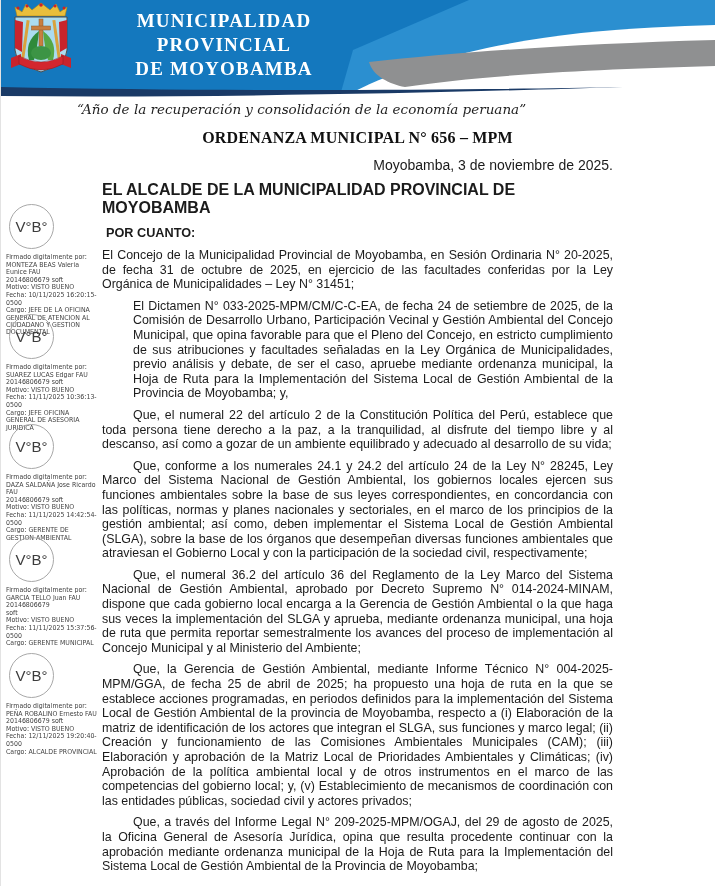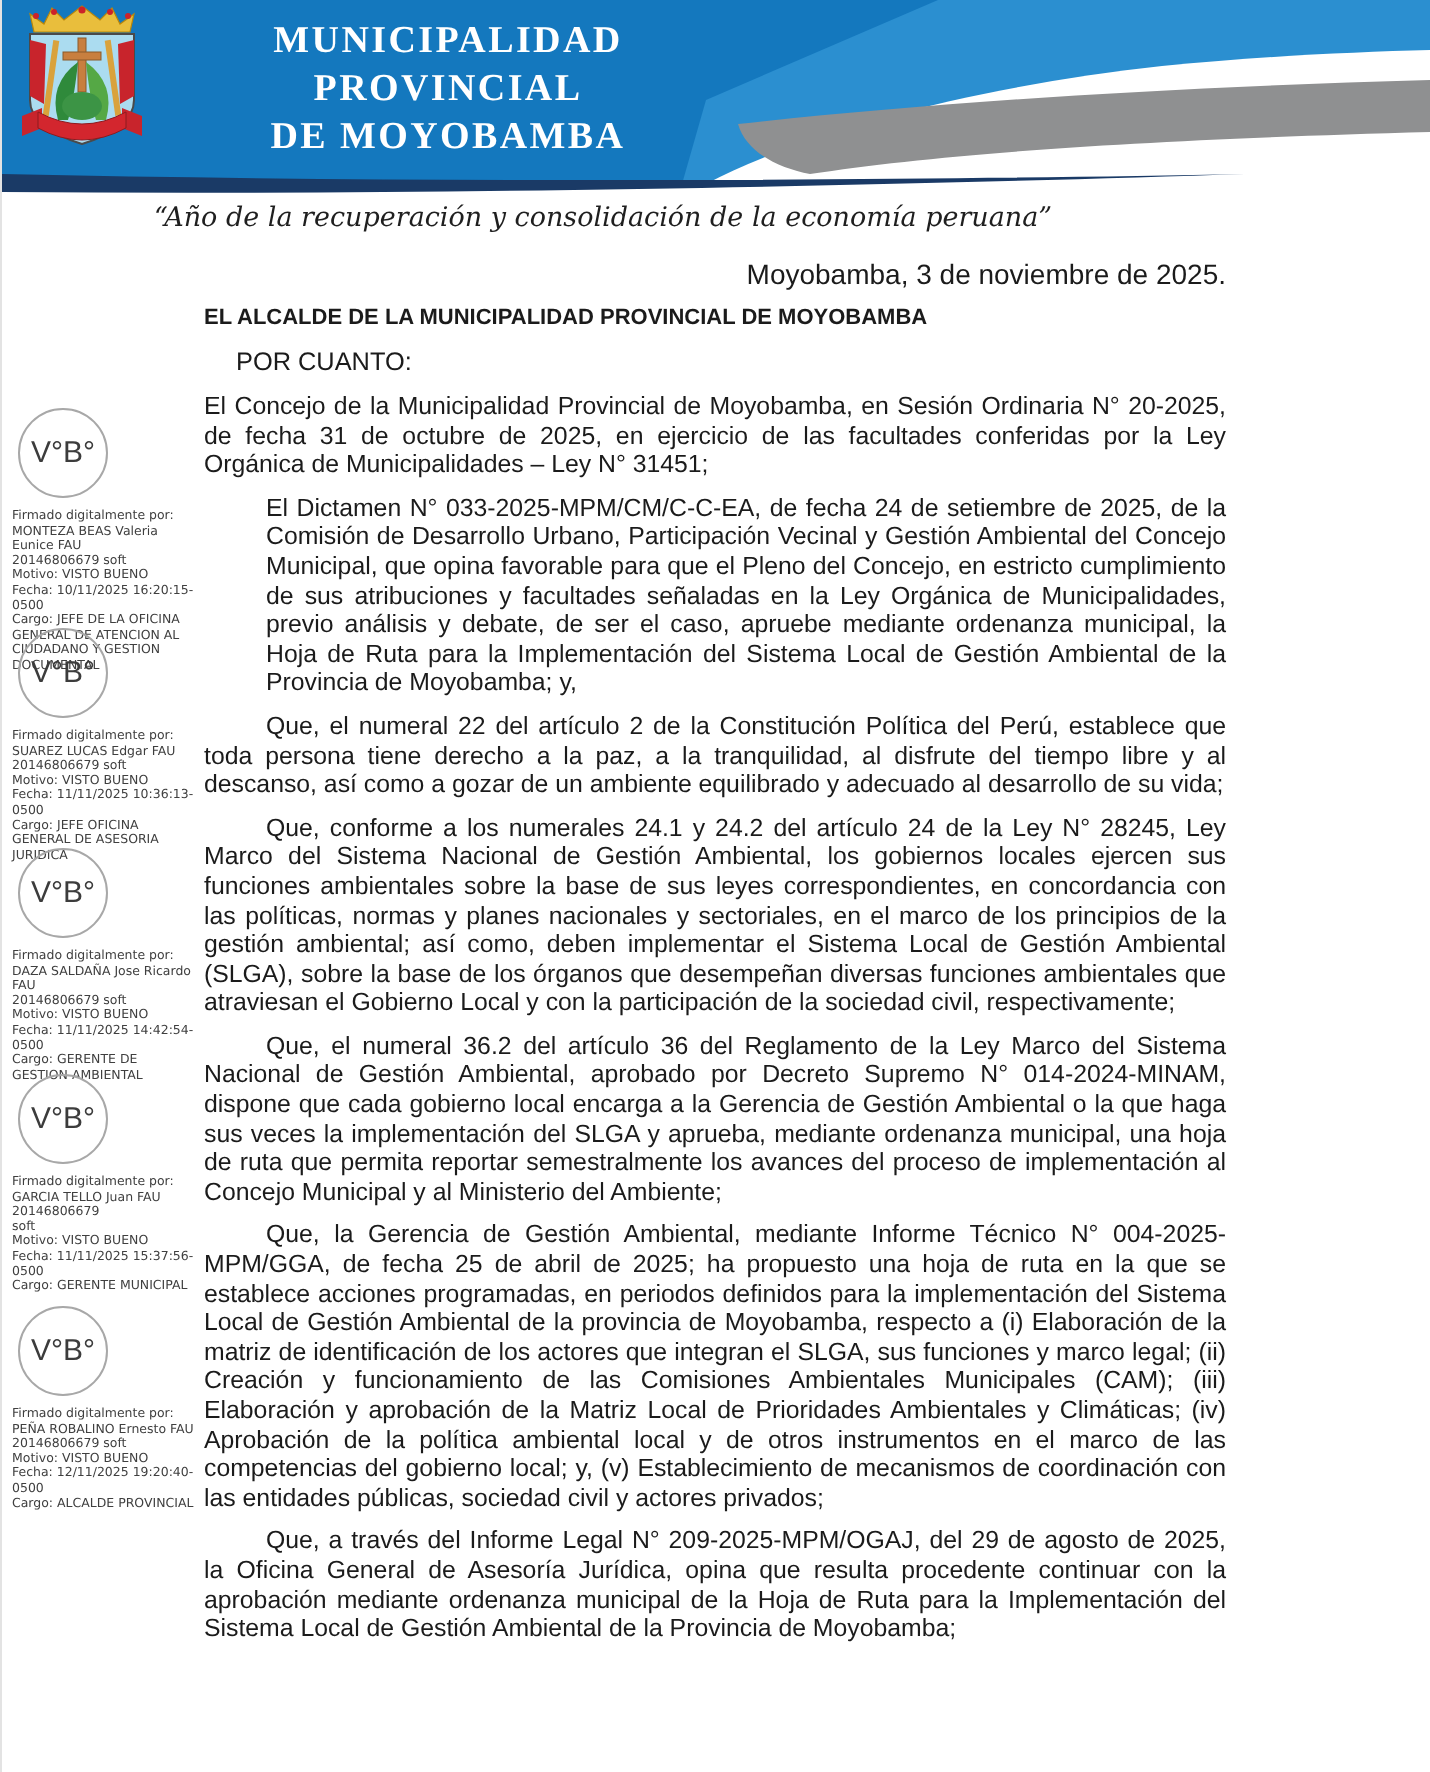--- a/index.html
+++ b/index.html
@@ -20,22 +20,22 @@
     position:absolute;top:101px;left:0;width:601px;text-align:center;
     font-family:"DejaVu Serif",serif;font-style:italic;font-size:13.5px;color:#1f1f1f;
   }
   
   .doc{position:absolute;top:129px;left:101px;width:511px;}
   .doc-title{
     text-align:center;font-family:"Liberation Serif",serif;font-weight:bold;
     font-size:16px;letter-spacing:.2px;color:#101010;margin:0 0 10px 0;
   }
   .doc-date{text-align:right;font-size:14px;margin:0 0 8px 0;}
-  .issuer{font-weight:bold;font-size:11px;margin:0 0 9px 0;}
-  .label{font-weight:normal;font-size:12.7px;margin:0 0 8px 16px;}
+  .issuer{font-weight:bold;font-size:16px;margin:0 0 9px 0;}
+  .label{font-weight:bold;font-size:12.7px;margin:0 0 8px 4px;}
   .label.ind{margin-left:31px;}
   .doc p.body-p{
     font-size:12.4px;line-height:14.6px;text-align:justify;margin:0 0 7px 0;
   }
   .doc p.block-ind{margin-left:31px;}
   .doc p.first-ind{text-indent:31px;}
   
   .stamp{position:absolute;left:5px;width:94px;}
   .seal{
     width:43px;height:43px;margin-left:3px;border:1px solid #a8a8a8;border-radius:50%;
@@ -84,20 +84,21 @@
     </svg>
     <div class="org-name">
       <div>MUNICIPALIDAD PROVINCIAL</div>
       <div>DE MOYOBAMBA</div>
     </div>
   </div>
 
   <div class="motto">“Año de la recuperación y consolidación de la economía peruana”</div>
 
   <div class="doc">
+    <p class="doc-title">ORDENANZA MUNICIPAL N° 656 – MPM</p>
     <p class="doc-date">Moyobamba, 3 de noviembre de 2025.</p>
     <p class="issuer">EL ALCALDE DE LA MUNICIPALIDAD PROVINCIAL DE MOYOBAMBA</p>
     <p class="label">POR CUANTO:</p>
     <p class="body-p">El Concejo de la Municipalidad Provincial de Moyobamba, en Sesión Ordinaria N° 20-2025, de fecha 31 de octubre de 2025, en ejercicio de las facultades conferidas por la Ley Orgánica de Municipalidades – Ley N° 31451;</p>
     <p class="body-p block-ind">El Dictamen N° 033-2025-MPM/CM/C-C-EA, de fecha 24 de setiembre de 2025, de la Comisión de Desarrollo Urbano, Participación Vecinal y Gestión Ambiental del Concejo Municipal, que opina favorable para que el Pleno del Concejo, en estricto cumplimiento de sus atribuciones y facultades señaladas en la Ley Orgánica de Municipalidades, previo análisis y debate, de ser el caso, apruebe mediante ordenanza municipal, la Hoja de Ruta para la Implementación del Sistema Local de Gestión Ambiental de la Provincia de Moyobamba; y,</p>
     <p class="body-p first-ind">Que, el numeral 22 del artículo 2 de la Constitución Política del Perú, establece que toda persona tiene derecho a la paz, a la tranquilidad, al disfrute del tiempo libre y al descanso, así como a gozar de un ambiente equilibrado y adecuado al desarrollo de su vida;</p>
     <p class="body-p first-ind">Que, conforme a los numerales 24.1 y 24.2 del artículo 24 de la Ley N° 28245, Ley Marco del Sistema Nacional de Gestión Ambiental, los gobiernos locales ejercen sus funciones ambientales sobre la base de sus leyes correspondientes, en concordancia con las políticas, normas y planes nacionales y sectoriales, en el marco de los principios de la gestión ambiental; así como, deben implementar el Sistema Local de Gestión Ambiental (SLGA), sobre la base de los órganos que desempeñan diversas funciones ambientales que atraviesan el Gobierno Local y con la participación de la sociedad civil, respectivamente;</p>
     <p class="body-p first-ind">Que, el numeral 36.2 del artículo 36 del Reglamento de la Ley Marco del Sistema Nacional de Gestión Ambiental, aprobado por Decreto Supremo N° 014-2024-MINAM, dispone que cada gobierno local encarga a la Gerencia de Gestión Ambiental o la que haga sus veces la implementación del SLGA y aprueba, mediante ordenanza municipal, una hoja de ruta que permita reportar semestralmente los avances del proceso de implementación al Concejo Municipal y al Ministerio del Ambiente;</p>
     <p class="body-p first-ind">Que, la Gerencia de Gestión Ambiental, mediante Informe Técnico N° 004-2025-MPM/GGA, de fecha 25 de abril de 2025; ha propuesto una hoja de ruta en la que se establece acciones programadas, en periodos definidos para la implementación del Sistema Local de Gestión Ambiental de la provincia de Moyobamba, respecto a (i) Elaboración de la matriz de identificación de los actores que integran el SLGA, sus funciones y marco legal; (ii) Creación y funcionamiento de las Comisiones Ambientales Municipales (CAM); (iii) Elaboración y aprobación de la Matriz Local de Prioridades Ambientales y Climáticas; (iv) Aprobación de la política ambiental local y de otros instrumentos en el marco de las competencias del gobierno local; y, (v) Establecimiento de mecanismos de coordinación con las entidades públicas, sociedad civil y actores privados;</p>
     <p class="body-p first-ind">Que, a través del Informe Legal N° 209-2025-MPM/OGAJ, del 29 de agosto de 2025, la Oficina General de Asesoría Jurídica, opina que resulta procedente continuar con la aprobación mediante ordenanza municipal de la Hoja de Ruta para la Implementación del Sistema Local de Gestión Ambiental de la Provincia de Moyobamba;</p>

